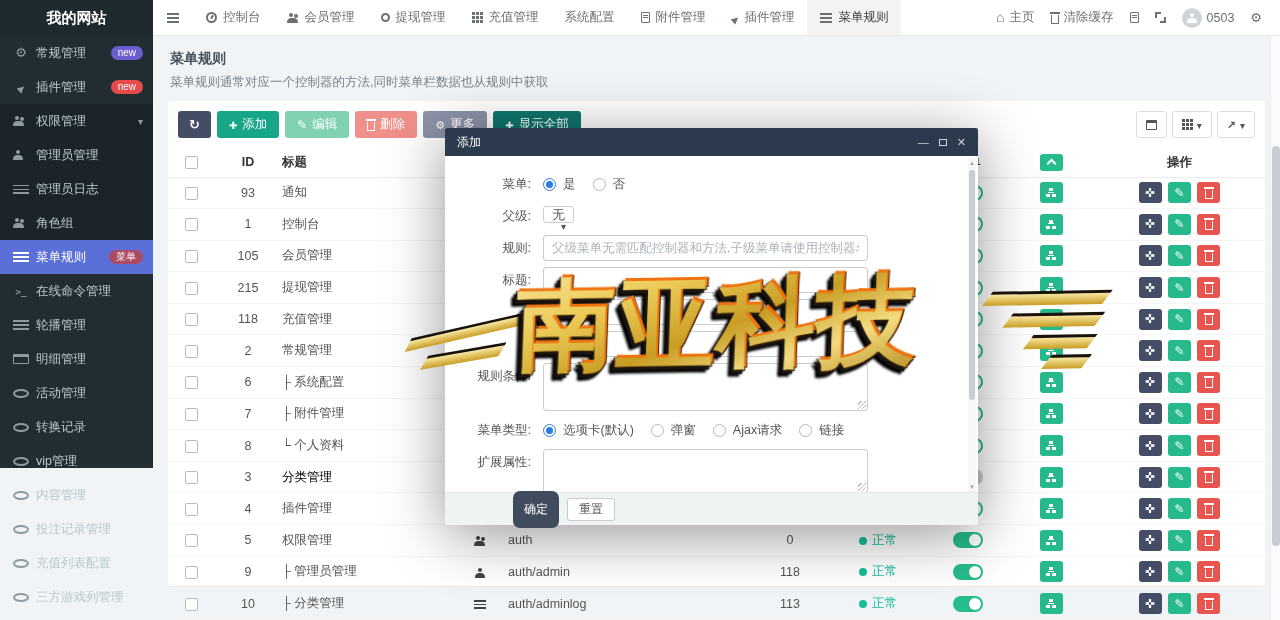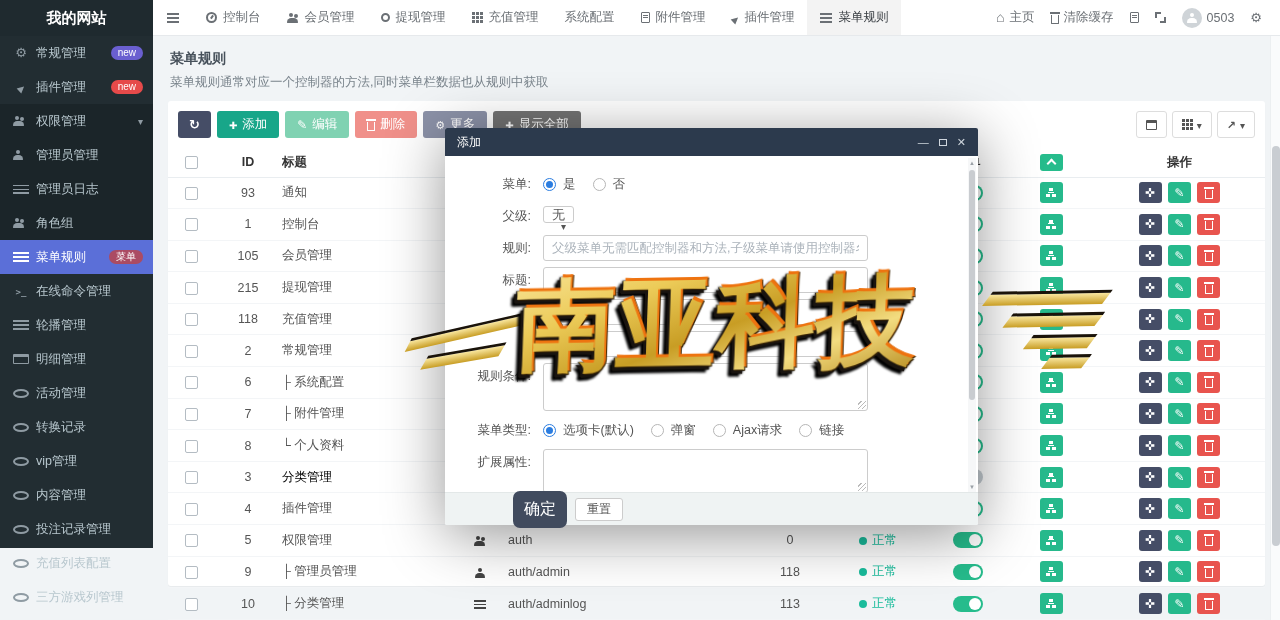--- a/index.html
+++ b/index.html
@@ -39,21 +39,21 @@
   .ic-cog-w::before{content:"⚙";font-size:11px;line-height:1}
   .ic-caret::before{content:"▾";font-size:10px;line-height:1}
   .ic-export::before{content:"↗";font-weight:bold;font-size:11px;line-height:1}
   .ic-panel{width:11px;height:10px;border:1px solid currentColor;border-top:3px solid currentColor;border-radius:1px}
   .ic-sitemap{width:10px;height:9px}
   .ic-sitemap::before{content:"";position:absolute;left:3px;top:0;width:4px;height:3px;background:#fff;box-shadow:-3px 6px 0 #fff,3px 6px 0 #fff}
   .ic-sitemap::after{content:"";position:absolute;left:2px;top:3.5px;width:6px;height:2px;border-top:1px solid #fff}
   .ic-chevup{width:7px;height:7px;border-top:2px solid #fff;border-left:2px solid #fff;transform:rotate(45deg);margin-top:3px}
 
   
-  #sidebar{position:absolute;left:0;top:0;width:153px;height:548px;background:#222d32;z-index:20}
+  #sidebar{position:absolute;left:0;top:0;width:153px;height:468px;background:#222d32;z-index:20}
   #side-title{height:36px;line-height:36px;text-align:center;color:#fff;font-size:15px;font-weight:bold;background:#1f2a2f}
   .s-item{display:flex;align-items:center;height:34px;padding:0 10px 0 13px;color:#b8c7ce;font-size:12.5px;cursor:pointer}
   .s-item .s-ico{width:16px;margin-right:7px;color:#8f9ba3;flex:none;text-align:center}
   .s-item .s-label{flex:1;white-space:nowrap;overflow:hidden}
   .s-item.open,.s-item.sub{background:#1b2529}
   .s-item.active{background:#5b6fd8;color:#fff}
   .s-item.active .s-ico{color:#fff}
   .s-badge{flex:none;font-size:10px;color:#fff;border-radius:8px;padding:2px 7px;line-height:1}
   .s-badge.purple{background:#6a5fd0}
   .s-badge.red{background:#e64a4a}
@@ -77,21 +77,21 @@
   #page-subtitle{font-size:12.5px;color:#79838b}
   #panel{background:#fff;border-radius:3px;height:485px;box-shadow:0 1px 1px rgba(0,0,0,.04)}
   #toolbar{display:flex;align-items:center;gap:6px;padding:10px}
   .btn{display:inline-flex;align-items:center;gap:5px;height:27px;padding:0 12px;border:none;border-radius:3px;color:#fff;font-size:12.5px;cursor:pointer;font-family:inherit}
   .btn .ic{color:#fff}
   .btn-refresh{background:#454d66;padding:0 11px}
   .btn-add{background:#18a689}
   .btn-edit{background:#80d2b2}
   .btn-del{background:#f0908a}
   .btn-more{background:#8c92a8}
-  .btn-showall{background:#737373}
+  .btn-showall{background:#0f766e}
   #toolbar-right{margin-left:auto;display:flex;gap:5px}
   .btn-lite{display:inline-flex;align-items:center;gap:4px;height:27px;padding:0 9px;background:#fff;border:1px solid #ddd;border-radius:3px;color:#555;cursor:pointer}
 
   
   table{width:100%;border-collapse:collapse;font-size:12.5px;color:#555;table-layout:fixed}
   th{height:29px;font-weight:bold;color:#333;border-bottom:1px solid #e9edf0;overflow:hidden}
   th.left{text-align:left}
   td{height:31.6px;border-bottom:1px solid #f3f5f7;text-align:center;white-space:nowrap;overflow:hidden}
   td.left{text-align:left}
   .cb{width:13px;height:13px;border:1px solid #b4bcc3;border-radius:2px;background:#fff;display:inline-block;vertical-align:middle}
@@ -127,21 +127,21 @@
   .sel{position:relative;width:100%;height:26px;border:1px solid #ccc;border-radius:3px;line-height:24px;padding:0 8px;color:#555;cursor:pointer}
   .sel .ic-caret{position:absolute;right:7px;top:7px;color:#555}
   .ta{width:100%;border:1px solid #ccc;border-radius:3px;position:relative;background:#fff}
   .ta::after{content:"";position:absolute;right:1px;bottom:1px;width:8px;height:8px;background:repeating-linear-gradient(135deg,transparent 0 2px,#bbb 2px 3px)}
   .radio-line{display:flex;align-items:center;gap:7px;line-height:20px;padding-top:3px;flex-wrap:nowrap}
   .radio{width:13px;height:13px;border:1px solid #b6b6b6;border-radius:50%;background:#fff;flex:none;position:relative;cursor:pointer}
   .radio.sel2{border-color:#2b7de0}
   .radio.sel2::after{content:"";position:absolute;left:2px;top:2px;width:7px;height:7px;border-radius:50%;background:#2b7de0}
   .rlabel{margin-right:10px;color:#555;font-size:12.5px}
   #modal-foot{position:absolute;left:0;bottom:0;width:100%;height:33px;background:#eff3f3;border-top:1px solid #e3e8e8;display:flex;align-items:center;padding-left:68px;gap:8px;border-radius:0 0 2px 2px}
-  .btn-ok{height:37px;padding:0 11px;background:#414b5e;color:#fff;border:none;border-radius:7px;font-size:16px;cursor:pointer;font-family:inherit}
+  .btn-ok{height:37px;padding:0 11px;background:#414b5e;color:#fff;border:none;border-radius:7px;font-size:12px;cursor:pointer;font-family:inherit}
   .btn-reset{height:23px;padding:0 11px;background:#fff;color:#555;border:1px solid #ccc;border-radius:3px;font-size:12px;cursor:pointer;font-family:inherit}
   #modal-scroll{position:absolute;right:2px;top:30px;width:8px;height:334px;background:#f6f7f8}
   #modal-scroll .arr{position:absolute;left:0;width:8px;text-align:center;font-size:6px;color:#9aa0a6}
   #modal-scroll .thumb{position:absolute;left:1px;top:12px;width:6px;height:230px;background:#c9ccd0;border-radius:3px}
 
   
   #watermark{position:absolute;left:408px;top:258px;width:690px;height:150px;z-index:60;pointer-events:none;transform:rotate(-1deg)}
   #wm-text{position:absolute;left:108px;top:0;font-size:99px;font-weight:bold;letter-spacing:1px;transform:skewX(-3deg);background:linear-gradient(160deg,#f9e7a0 0%,#eccb58 28%,#c89d24 52%,#f3dc80 72%,#a87908 100%);-webkit-background-clip:text;background-clip:text;color:transparent;filter:drop-shadow(2px -3px 0 #ee730f) drop-shadow(1px 1px 0 #3a2505) drop-shadow(-3px 3px 0 #191410) drop-shadow(-3px 3px 1px #000);white-space:nowrap}
   .wing{position:absolute;height:14px;background:linear-gradient(#f9e7a0,#c89d24);border-top:3px solid #1a130a;transform:skewX(-38deg)}
   .wl1{left:8px;top:62px;width:100px;transform:skewX(-38deg) rotate(-14deg)}

